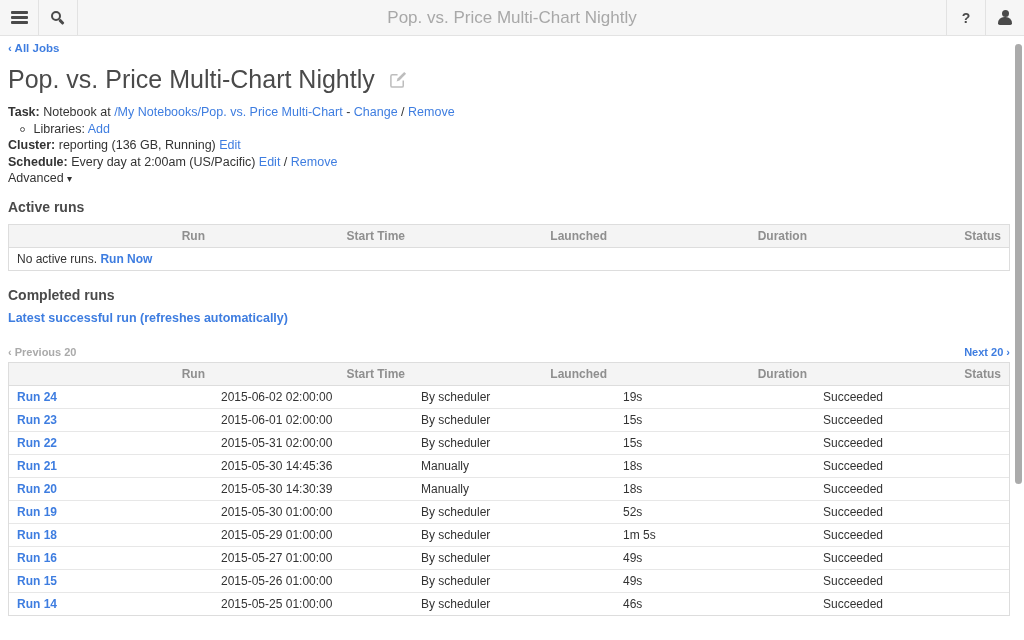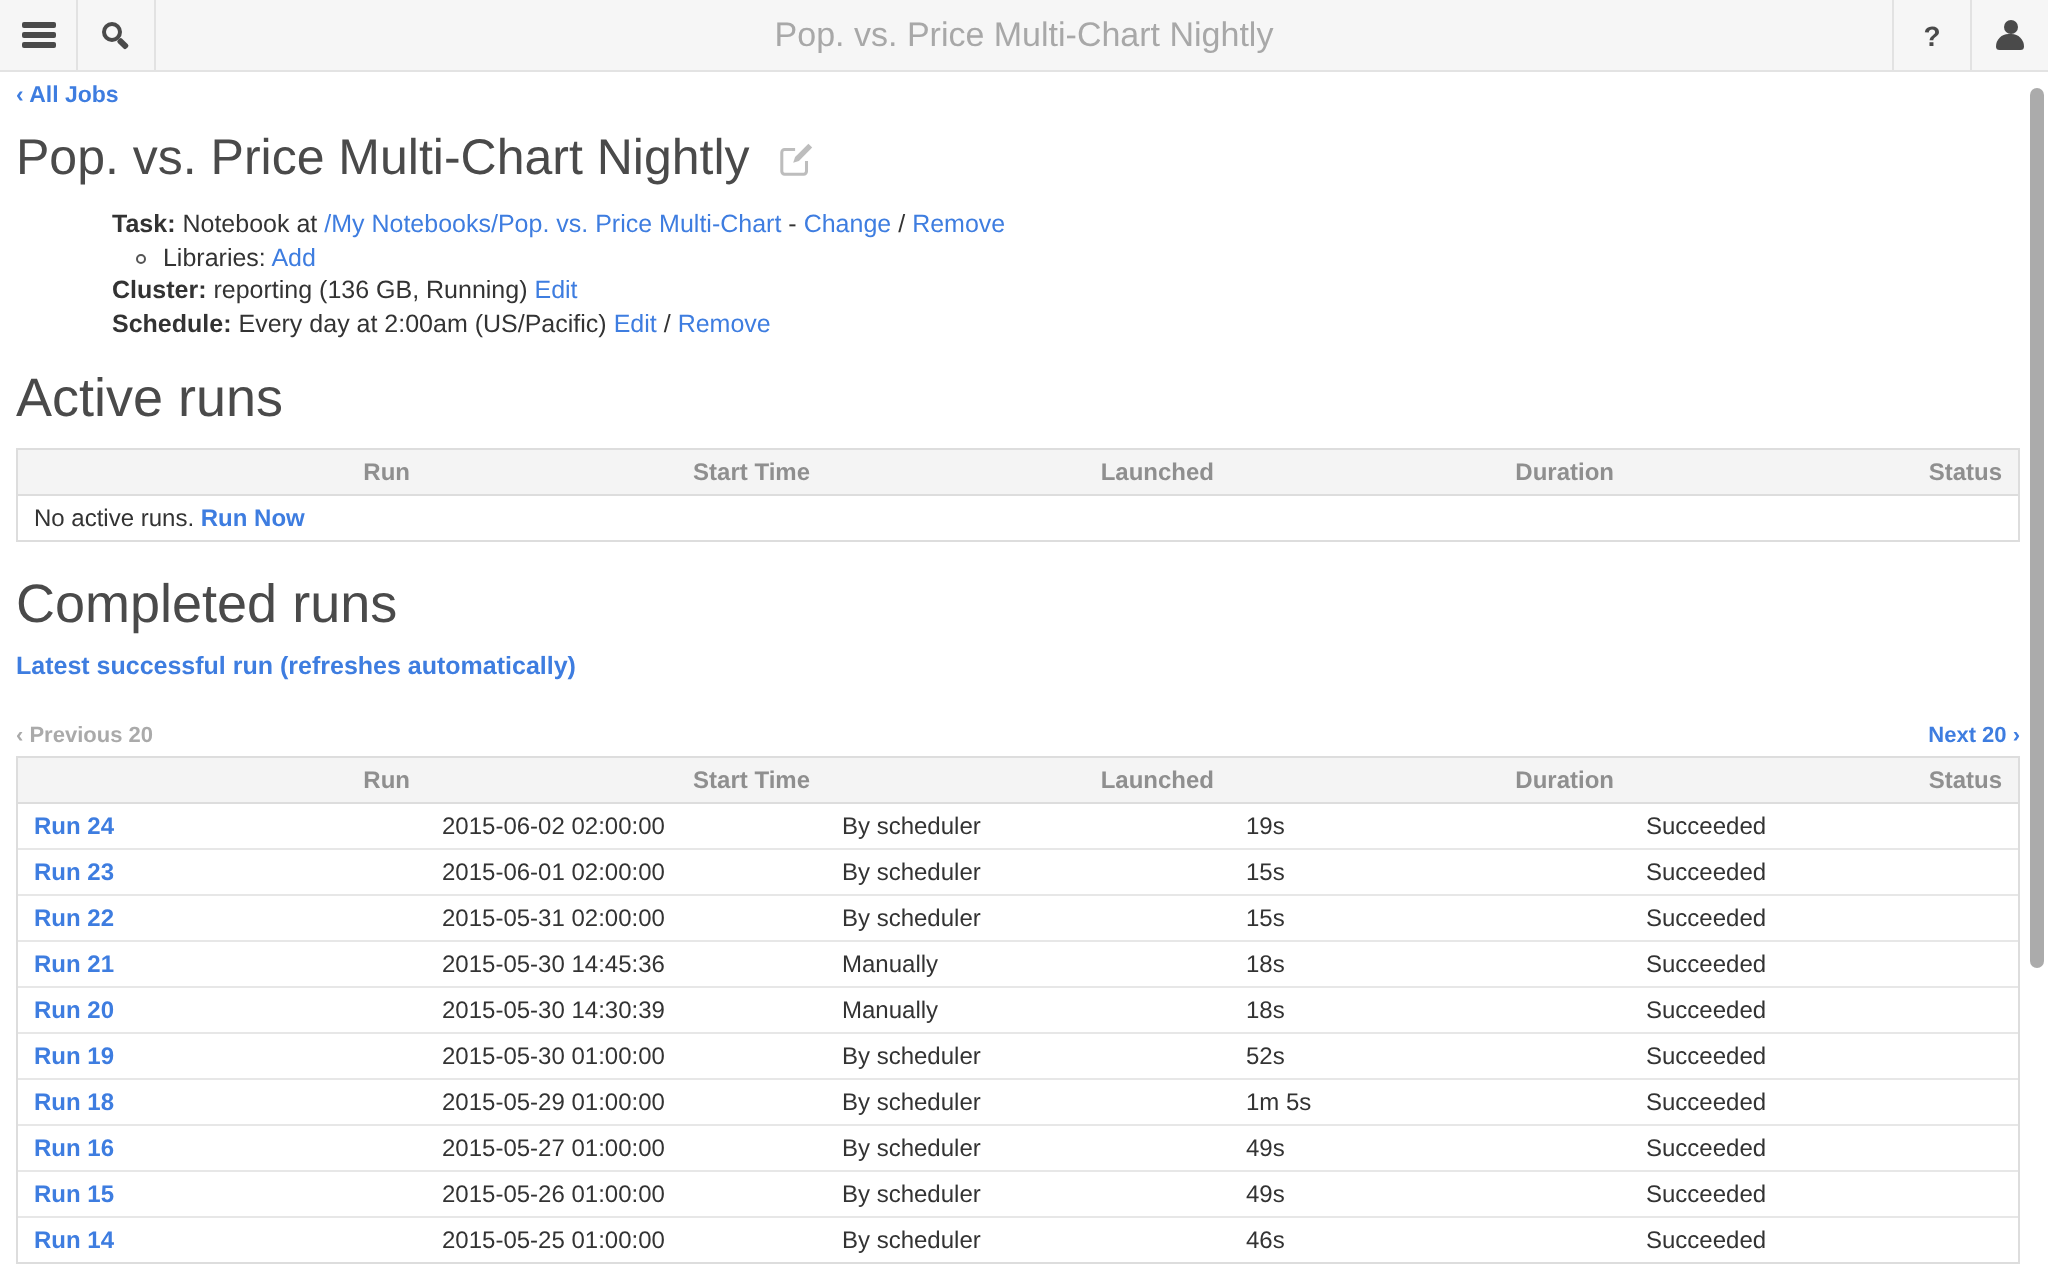--- a/index.html
+++ b/index.html
@@ -27,29 +27,29 @@
   .person-glyph .torso { position:absolute; left:1px; top:7px; width:14px; height:8px; background:#4a4a4a;
     border-radius:7px 7px 2px 2px; }
 
   
   .content { padding:4px 14px 0 8px; }
   a { color:#3e7de0; text-decoration:none; cursor:pointer; }
   a.strong { font-weight:bold; }
   .crumb { font-size:11.5px; font-weight:bold; margin-top:2px; }
   h1 { font-size:25px; font-weight:400; color:#4a4a4a; margin:11px 0 10px 0; display:flex; align-items:center; gap:14px; }
   .edit-icon { display:inline-block; cursor:pointer; line-height:0; }
-  .detail-line { font-size:12.5px; line-height:16.5px; color:#333;margin-left:48px; }
+  .detail-line { font-size:12.5px; line-height:16.5px; color:#333; }
   .detail-line b { color:#333; }
   .lib-line { padding-left:12px; }
   .bullet { display:inline-block; width:5px; height:5px; border:1px solid #555; border-radius:50%;
     margin-right:5px; vertical-align:1px; }
   .advanced { font-size:12.5px; margin-top:1px; cursor:pointer; color:#333; }
   .caret { font-size:10px; color:#333; }
 
-  h2 { font-size:27px; font-weight:400; color:#4a4a4a; margin:15px 0 0 0; }
+  h2 { font-size:14px; font-weight:700; color:#4a4a4a; margin:15px 0 0 0; }
   .h2-active { margin-top:14px; }
   .h2-completed { margin-top:16px; }
 
   table { width:100%; border-collapse:collapse; font-size:12px; table-layout:fixed; }
   .tbl-wrap { border:1px solid #ddd; margin-top:9px; }
   thead th { background:#f4f4f4; color:#8f8f8f; font-weight:bold; text-align:right;
     padding:4px 8px 4px 8px; border-bottom:1px solid #ddd; }
   tbody td { padding:4px 8px; border-bottom:1px solid #e7e7e7; color:#333; }
   tbody tr:last-child td { border-bottom:none; }
   col.c1 { width:20.4%; } col.c2 { width:20%; } col.c3 { width:20.2%; } col.c4 { width:20%; }
@@ -127,20 +127,24 @@
     <b>Cluster:</b>
     <span>reporting (136 GB, Running)</span>
     <a>Edit</a>
   </div>
   <div class="detail-line">
     <b>Schedule:</b>
     <span>Every day at 2:00am (US/Pacific)</span>
     <a>Edit</a>
     <span>/</span>
     <a>Remove</a>
+  </div>
+  <div class="advanced">
+    <span>Advanced</span>
+    <span class="caret">▾</span>
   </div>
 
   
   <h2 class="h2-active">Active runs</h2>
   <div class="tbl-wrap">
     <table>
       <colgroup>
           <col class="c1">
           <col class="c2">
           <col class="c3">

